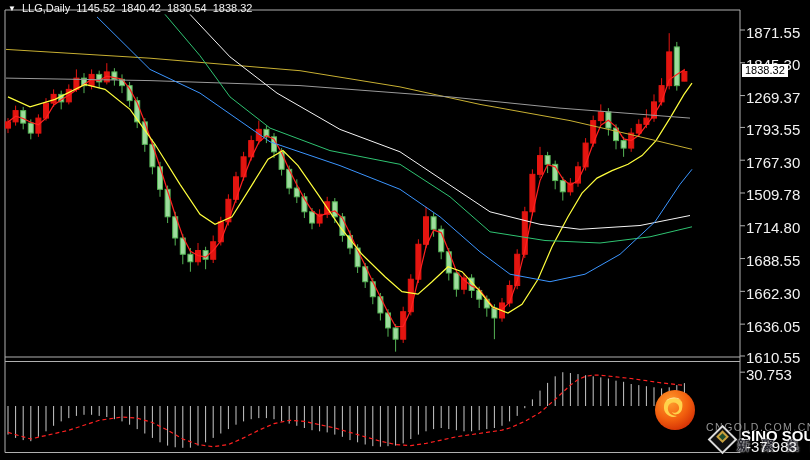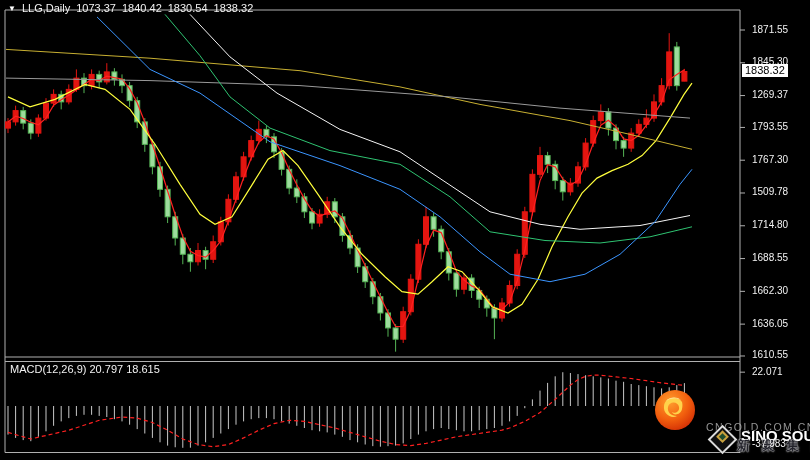--- a/index.html
+++ b/index.html
@@ -4,21 +4,21 @@
 <style>
   html,body{margin:0;padding:0;background:#000;}
   .root{position:relative;width:810px;height:460px;background:#000;overflow:hidden;
         font-family:"Liberation Sans",sans-serif;}
   svg{position:absolute;left:0;top:0;}
   .t{position:absolute;color:#f2f2f2;font-size:11px;white-space:nowrap;z-index:6;}
   .title-bar{left:8px;top:2px;display:flex;gap:6px;align-items:center;}
   .tri{font-size:8px;color:#fff;}
   .price-tag{position:absolute;left:742px;background:#fff;color:#000;font-size:11px;
              padding:0 3px 1px 3px;z-index:7;}
-  .axis-label{position:absolute;left:746px;color:#f2f2f2;font-size:10px;z-index:6;margin-left:6px;}
+  .axis-label{position:absolute;left:746px;color:#f2f2f2;font-size:15px;z-index:6;}
   .macd-label{left:10px;top:363px;}
   .wm{position:absolute;z-index:5;}
   .wm-name{left:698px;top:388px;font-size:33px;font-weight:bold;letter-spacing:3px;
            color:rgba(195,195,195,0.82);}
   .wm-url{left:706px;top:421px;font-size:10.5px;letter-spacing:1.5px;color:rgba(175,175,175,0.85);}
   .wm-slogan{left:661px;top:434px;font-size:13px;letter-spacing:9px;color:#9a9a9a;}
   .wm-sino-en{left:741px;top:427px;font-size:15px;font-weight:bold;color:#fff;
               text-shadow:1px 1px 1px #000,-1px -1px 1px #000;}
   .wm-sino-cn{left:737px;top:437px;font-size:13px;font-weight:bold;letter-spacing:4px;color:#23232b;
               text-shadow:0 0 2px #d8d8d8,0 0 1px #ffffff;}
@@ -342,47 +342,42 @@
       <line x1="740" y1="291.35325" x2="745" y2="291.35325" stroke="#b0b0b0"></line>
       <line x1="740" y1="324.1395" x2="745" y2="324.1395" stroke="#b0b0b0"></line>
       <line x1="740" y1="355.98900000000003" x2="745" y2="355.98900000000003" stroke="#b0b0b0"></line>
       <line x1="740" y1="372.1717" x2="745" y2="372.1717" stroke="#b0b0b0"></line>
       <line x1="740" y1="444.7813" x2="745" y2="444.7813" stroke="#b0b0b0"></line>
     </svg>
 
   <div class="t title-bar">
     <span class="tri">▼</span>
     <span>LLG,Daily</span>
-    <span>1073.37</span>
+    <span>1145.52</span>
     <span>1840.42</span>
     <span>1830.54</span>
     <span>1838.32</span>
   </div>
 
-  <div class="t macd-label">
-    <span>MACD(12,26,9)</span>
-    <span>20.797</span>
-    <span>18.615</span>
-  </div>
 
   <div class="price-tag" id="price-tag" style="top: 64.0043px;">1838.32</div>
 
   <div id="axis-layer">
       <div class="axis-label" style="top: 23.5px;">1871.55</div>
       <div class="axis-label" style="top: 56.2863px;">1845.30</div>
       <div class="axis-label" style="top: 89.0725px;">1269.37</div>
       <div class="axis-label" style="top: 120.922px;">1793.55</div>
       <div class="axis-label" style="top: 153.708px;">1767.30</div>
       <div class="axis-label" style="top: 186.494px;">1509.78</div>
       <div class="axis-label" style="top: 219.281px;">1714.80</div>
       <div class="axis-label" style="top: 252.067px;">1688.55</div>
       <div class="axis-label" style="top: 284.853px;">1662.30</div>
       <div class="axis-label" style="top: 317.639px; text-align: center;">1636.05</div>
       <div class="axis-label" style="top: 349.489px;">1610.55</div>
-      <div class="axis-label" style="top: 365.672px;">22.071</div>
+      <div class="axis-label" style="top: 365.672px;">30.753</div>
       <div class="axis-label" style="top: 438.281px;">-37.983</div>
     </div>
 
   <div class="wm logo">
     <svg width="42" height="42" viewBox="0 0 42 42">
       <defs>
         <radialGradient id="lg" cx="38%" cy="30%" r="80%">
           <stop offset="0" stop-color="#ff9d2e"></stop>
           <stop offset="0.55" stop-color="#f2600e"></stop>
           <stop offset="1" stop-color="#cf2804"></stop>

